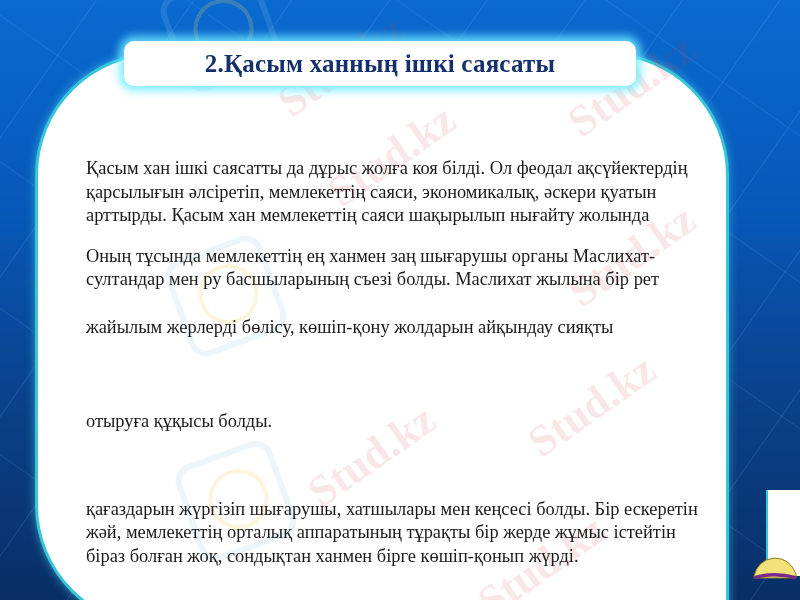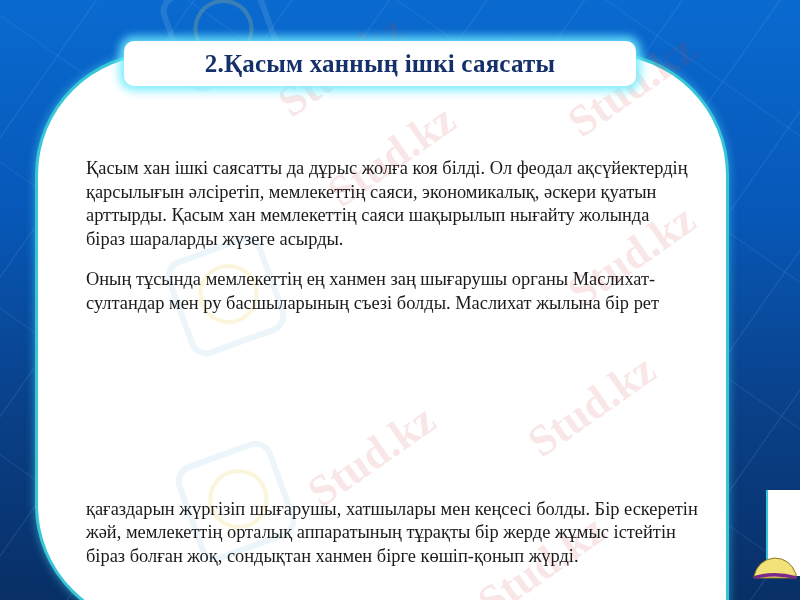--- a/index.html
+++ b/index.html
@@ -78,30 +78,30 @@
 
 <div class="title-pill">
   <span class="title-text">2.Қасым ханның ішкі саясаты</span>
 </div>
 
 <div class="body-text">
   <p>
     <span>Қасым хан ішкі саясатты да дұрыс жолға коя білді. Ол феодал ақсүйектердің</span><br>
     <span>қарсылығын әлсіретіп, мемлекеттің саяси, экономикалық, әскери қуатын</span><br>
     <span>арттырды. Қасым хан мемлекеттің саяси шақырылып нығайту жолында</span><br>
-    <span>біраз шараларды жүзеге асырды.</span>
   </p>
   <p>
     <span>Оның тұсында мемлекеттің ең ханмен заң шығарушы органы Маслихат-</span><br>
     <span>султандар мен ру басшыларының съезі болды. Маслихат жылына бір рет</span><br>
     <br>
+    <span>жайылым жерлерді бөлісу, көшіп-қону жолдарын айқындау сияқты</span><br>
     <br>
     <br>
     <br>
-    <br>
+    <span>отыруға құқысы болды.</span>
   </p>
   <p>
     <br>
     <br>
     <span>қағаздарын жүргізіп шығарушы, хатшылары мен кеңсесі болды. Бір ескеретін</span><br>
     <span>жәй, мемлекеттің орталық аппаратының тұрақты бір жерде жұмыс істейтін</span><br>
     <span>біраз болған жоқ, сондықтан ханмен бірге көшіп-қонып жүрді.</span>
   </p>
 </div>
 

